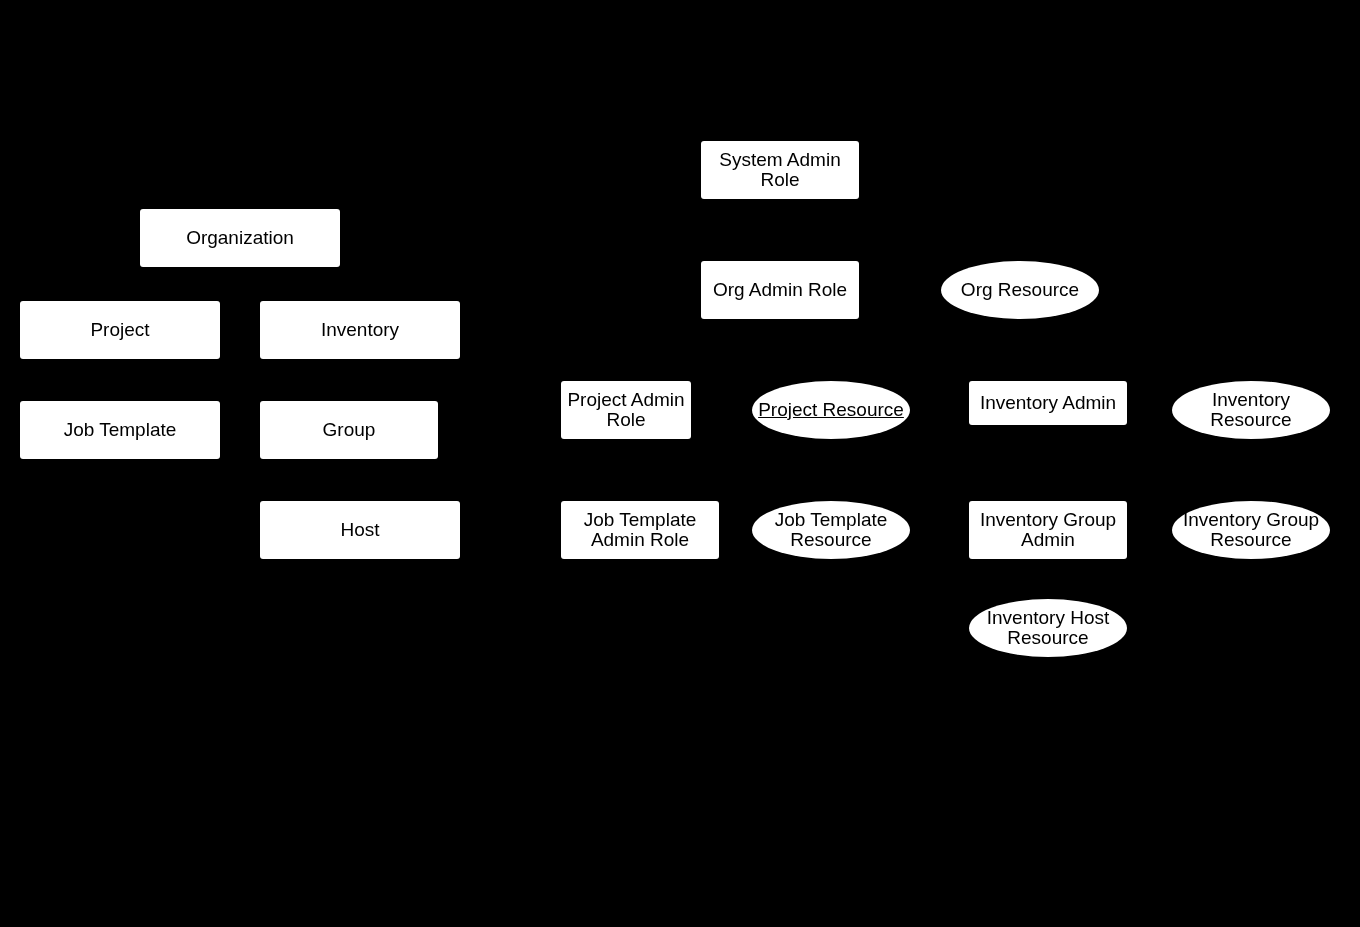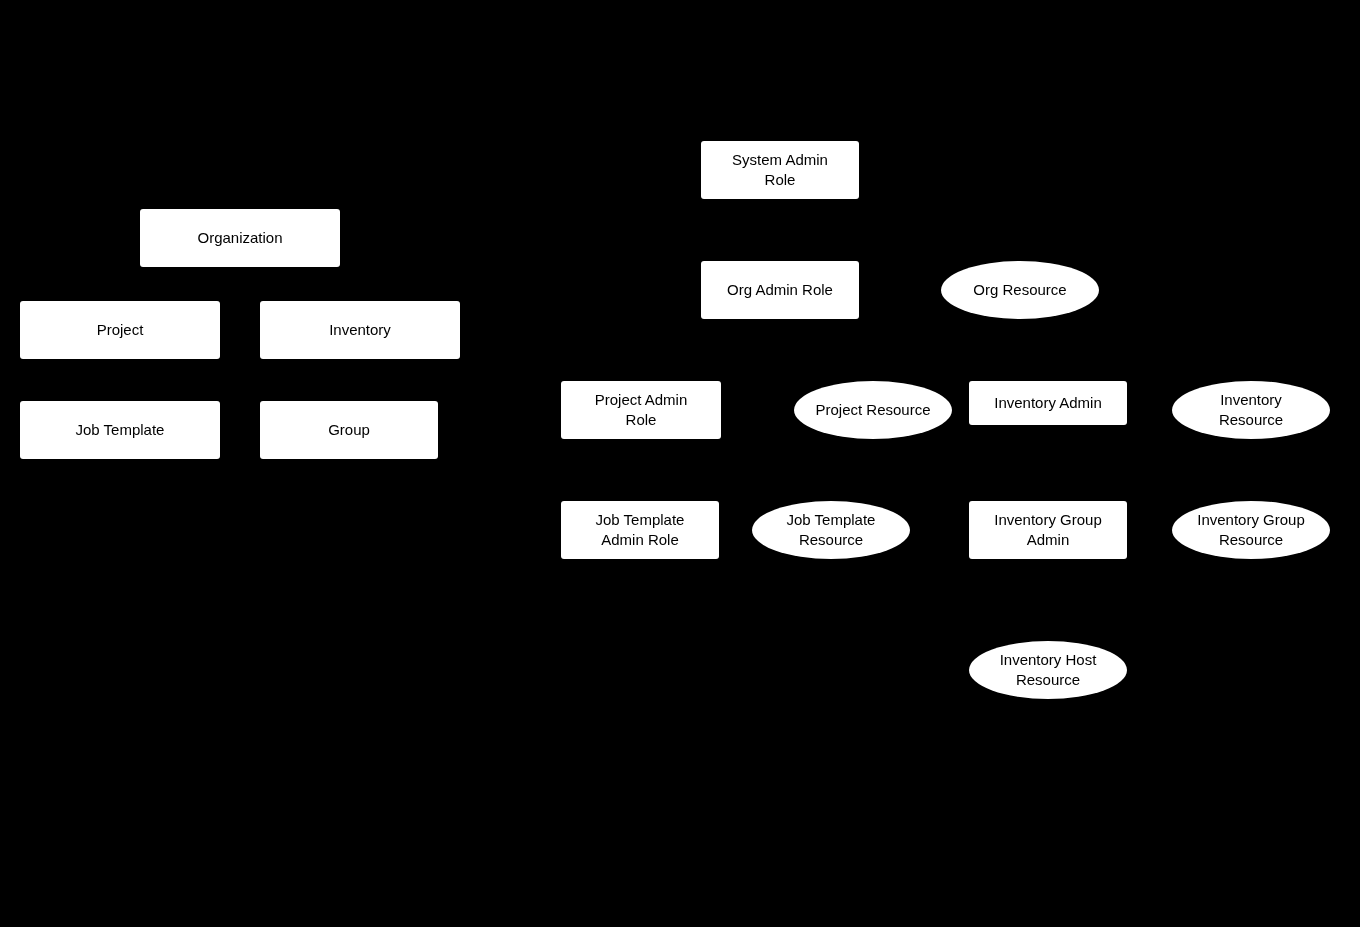--- a/index.html
+++ b/index.html
@@ -23,21 +23,21 @@
     background: #000000;
   }
   .node {
     position: absolute;
     background: #ffffff;
     color: #000000;
     display: flex;
     align-items: center;
     justify-content: center;
     text-align: center;
-    font-size: 15px;
+    font-size: 19px;
     line-height: 20px;
     box-sizing: border-box;
     padding: 2px 6px;
     white-space: pre-line;
   }
   .rect {
     border-radius: 3px;
   }
   .ellipse {
     border-radius: 50% / 50%;
@@ -45,33 +45,34 @@
 </style>
 </head>
 <body>
 
 <div id="canvas">
     <div class="node rect" style="left: 140px; top: 209px; width: 200px; height: 58px;">Organization</div>
     <div class="node rect" style="left: 20px; top: 301px; width: 200px; height: 58px;">Project</div>
     <div class="node rect" style="left: 260px; top: 301px; width: 200px; height: 58px;">Inventory</div>
     <div class="node rect" style="left: 20px; top: 401px; width: 200px; height: 58px;">Job Template</div>
     <div class="node rect" style="left: 260px; top: 401px; width: 178px; height: 58px;">Group</div>
+    <div class="node rect" style="left: 260px; top: 501px; width: 200px; height: 58px;">Host</div>
     <div class="node rect" style="left: 701px; top: 141px; width: 158px; height: 58px;">System Admin
 Role</div>
     <div class="node ellipse" style="left: 941px; top: 261px; width: 158px; height: 58px;">Org Resource</div>
     <div class="node rect" style="left: 701px; top: 261px; width: 158px; height: 58px;">Org Admin Role</div>
-    <div class="node rect" style="left: 561px; top: 381px; width: 160px; height: 58px;">Project Admin
+    <div class="node rect" style="left: 561px; top: 381px; width: 130px; height: 58px;">Project Admin
 Role</div>
-    <div class="node ellipse" style="left: 794px; top: 381px; width: 158px; height: 58px;">Project Resource</div>
+    <div class="node ellipse" style="left: 752px; top: 381px; width: 158px; height: 58px; text-decoration: underline;">Project Resource</div>
     <div class="node rect" style="left: 969px; top: 381px; width: 158px; height: 44px;">Inventory Admin</div>
     <div class="node ellipse" style="left: 1172px; top: 381px; width: 158px; height: 58px;">Inventory
 Resource</div>
     <div class="node rect" style="left: 561px; top: 501px; width: 158px; height: 58px;">Job Template
 Admin Role</div>
     <div class="node ellipse" style="left: 752px; top: 501px; width: 158px; height: 58px;">Job Template
 Resource</div>
     <div class="node rect" style="left: 969px; top: 501px; width: 158px; height: 58px;">Inventory Group
 Admin</div>
     <div class="node ellipse" style="left: 1172px; top: 501px; width: 158px; height: 58px;">Inventory Group
 Resource</div>
-    <div class="node ellipse" style="left: 969px; top: 641px; width: 158px; height: 58px;">Inventory Host
+    <div class="node ellipse" style="left: 969px; top: 599px; width: 158px; height: 58px;">Inventory Host
 Resource</div>
   </div>
 
 </body></html>

